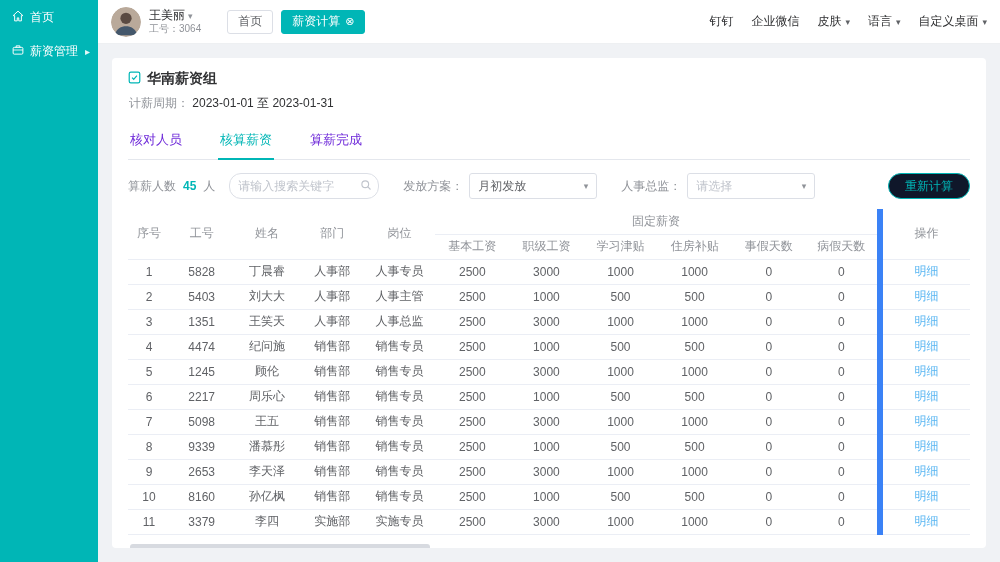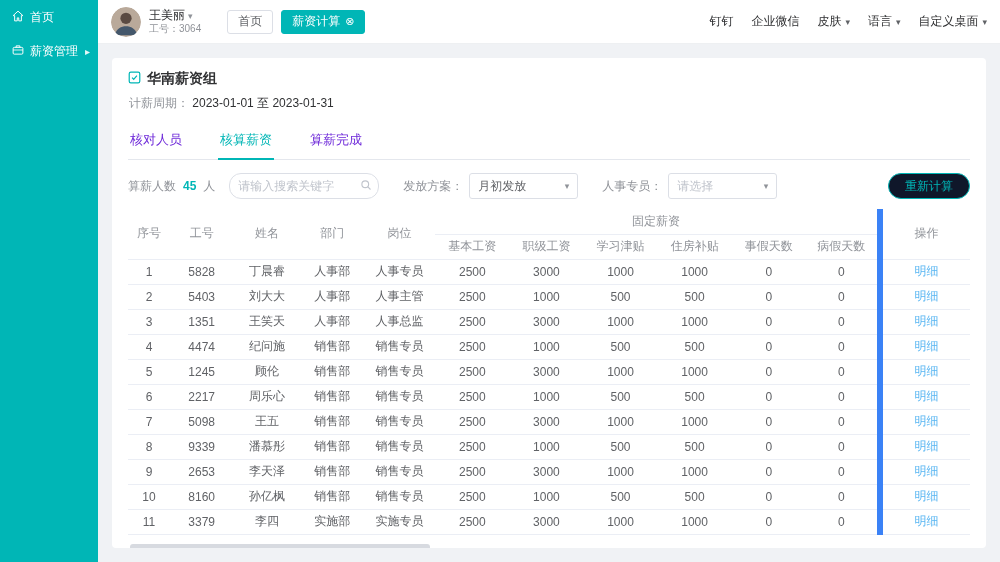--- a/index.html
+++ b/index.html
@@ -53,21 +53,21 @@
   .tab.active{color:var(--brand);border-bottom-color:var(--brand);}
 
   
   .toolbar{display:flex;align-items:center;margin:13px 0 10px;gap:6px;}
   .count{color:var(--brand);font-weight:bold;margin:0 1px;}
   .search-box{position:relative;margin-left:8px;}
   .search-box input{width:150px;height:26px;border:1px solid #dcdfe6;border-radius:12px;padding:0 24px 0 8px;font-size:12px;color:#606266;outline:none;font-family:inherit;}
   .search-box input::placeholder{color:#c0c4cc;}
   .search-icon{position:absolute;right:7px;top:6px;}
   .lbl{margin-left:18px;}
-  .select{width:109px;height:26px;border:1px solid #dcdfe6;border-radius:3px;display:flex;align-items:center;padding:0 8px;color:#606266;cursor:pointer;justify-content:space-between;}
+  .select{width:128px;height:26px;border:1px solid #dcdfe6;border-radius:3px;display:flex;align-items:center;padding:0 8px;color:#606266;cursor:pointer;justify-content:space-between;}
   .select.placeholder span:first-child{color:#c0c4cc;}
   .recalc{margin-left:auto;height:26px;padding:0 16px;border-radius:13px;border:1px solid var(--brand);color:var(--brand);background:#0f172a;font-size:12px;cursor:pointer;font-family:inherit;}
 
   
   table{width:100%;border-collapse:collapse;table-layout:fixed;font-size:12px;}
   th,td{border-bottom:1px solid #ebeef5;text-align:center;padding:0 2px;height:25px;overflow:hidden;white-space:nowrap;}
   th{color:#909399;font-weight:normal;}
   td{color:#606266;}
   th.op,td.op{border-left:6px solid #3b82f6;}
   .detail-link{color:var(--link);cursor:pointer;}
@@ -190,21 +190,21 @@
               </svg>
           </span>
         </div>
 
         <span class="muted lbl">发放方案：</span>
         <div class="select">
           <span>月初发放</span>
           <span class="caret">▾</span>
         </div>
 
-        <span class="muted lbl">人事专员：</span>
+        <span class="muted lbl">人事总监：</span>
         <div class="select placeholder">
           <span>请选择</span>
           <span class="caret">▾</span>
         </div>
 
         <button class="recalc">重新计算</button>
       </div>
 
       <table>
         <colgroup>

